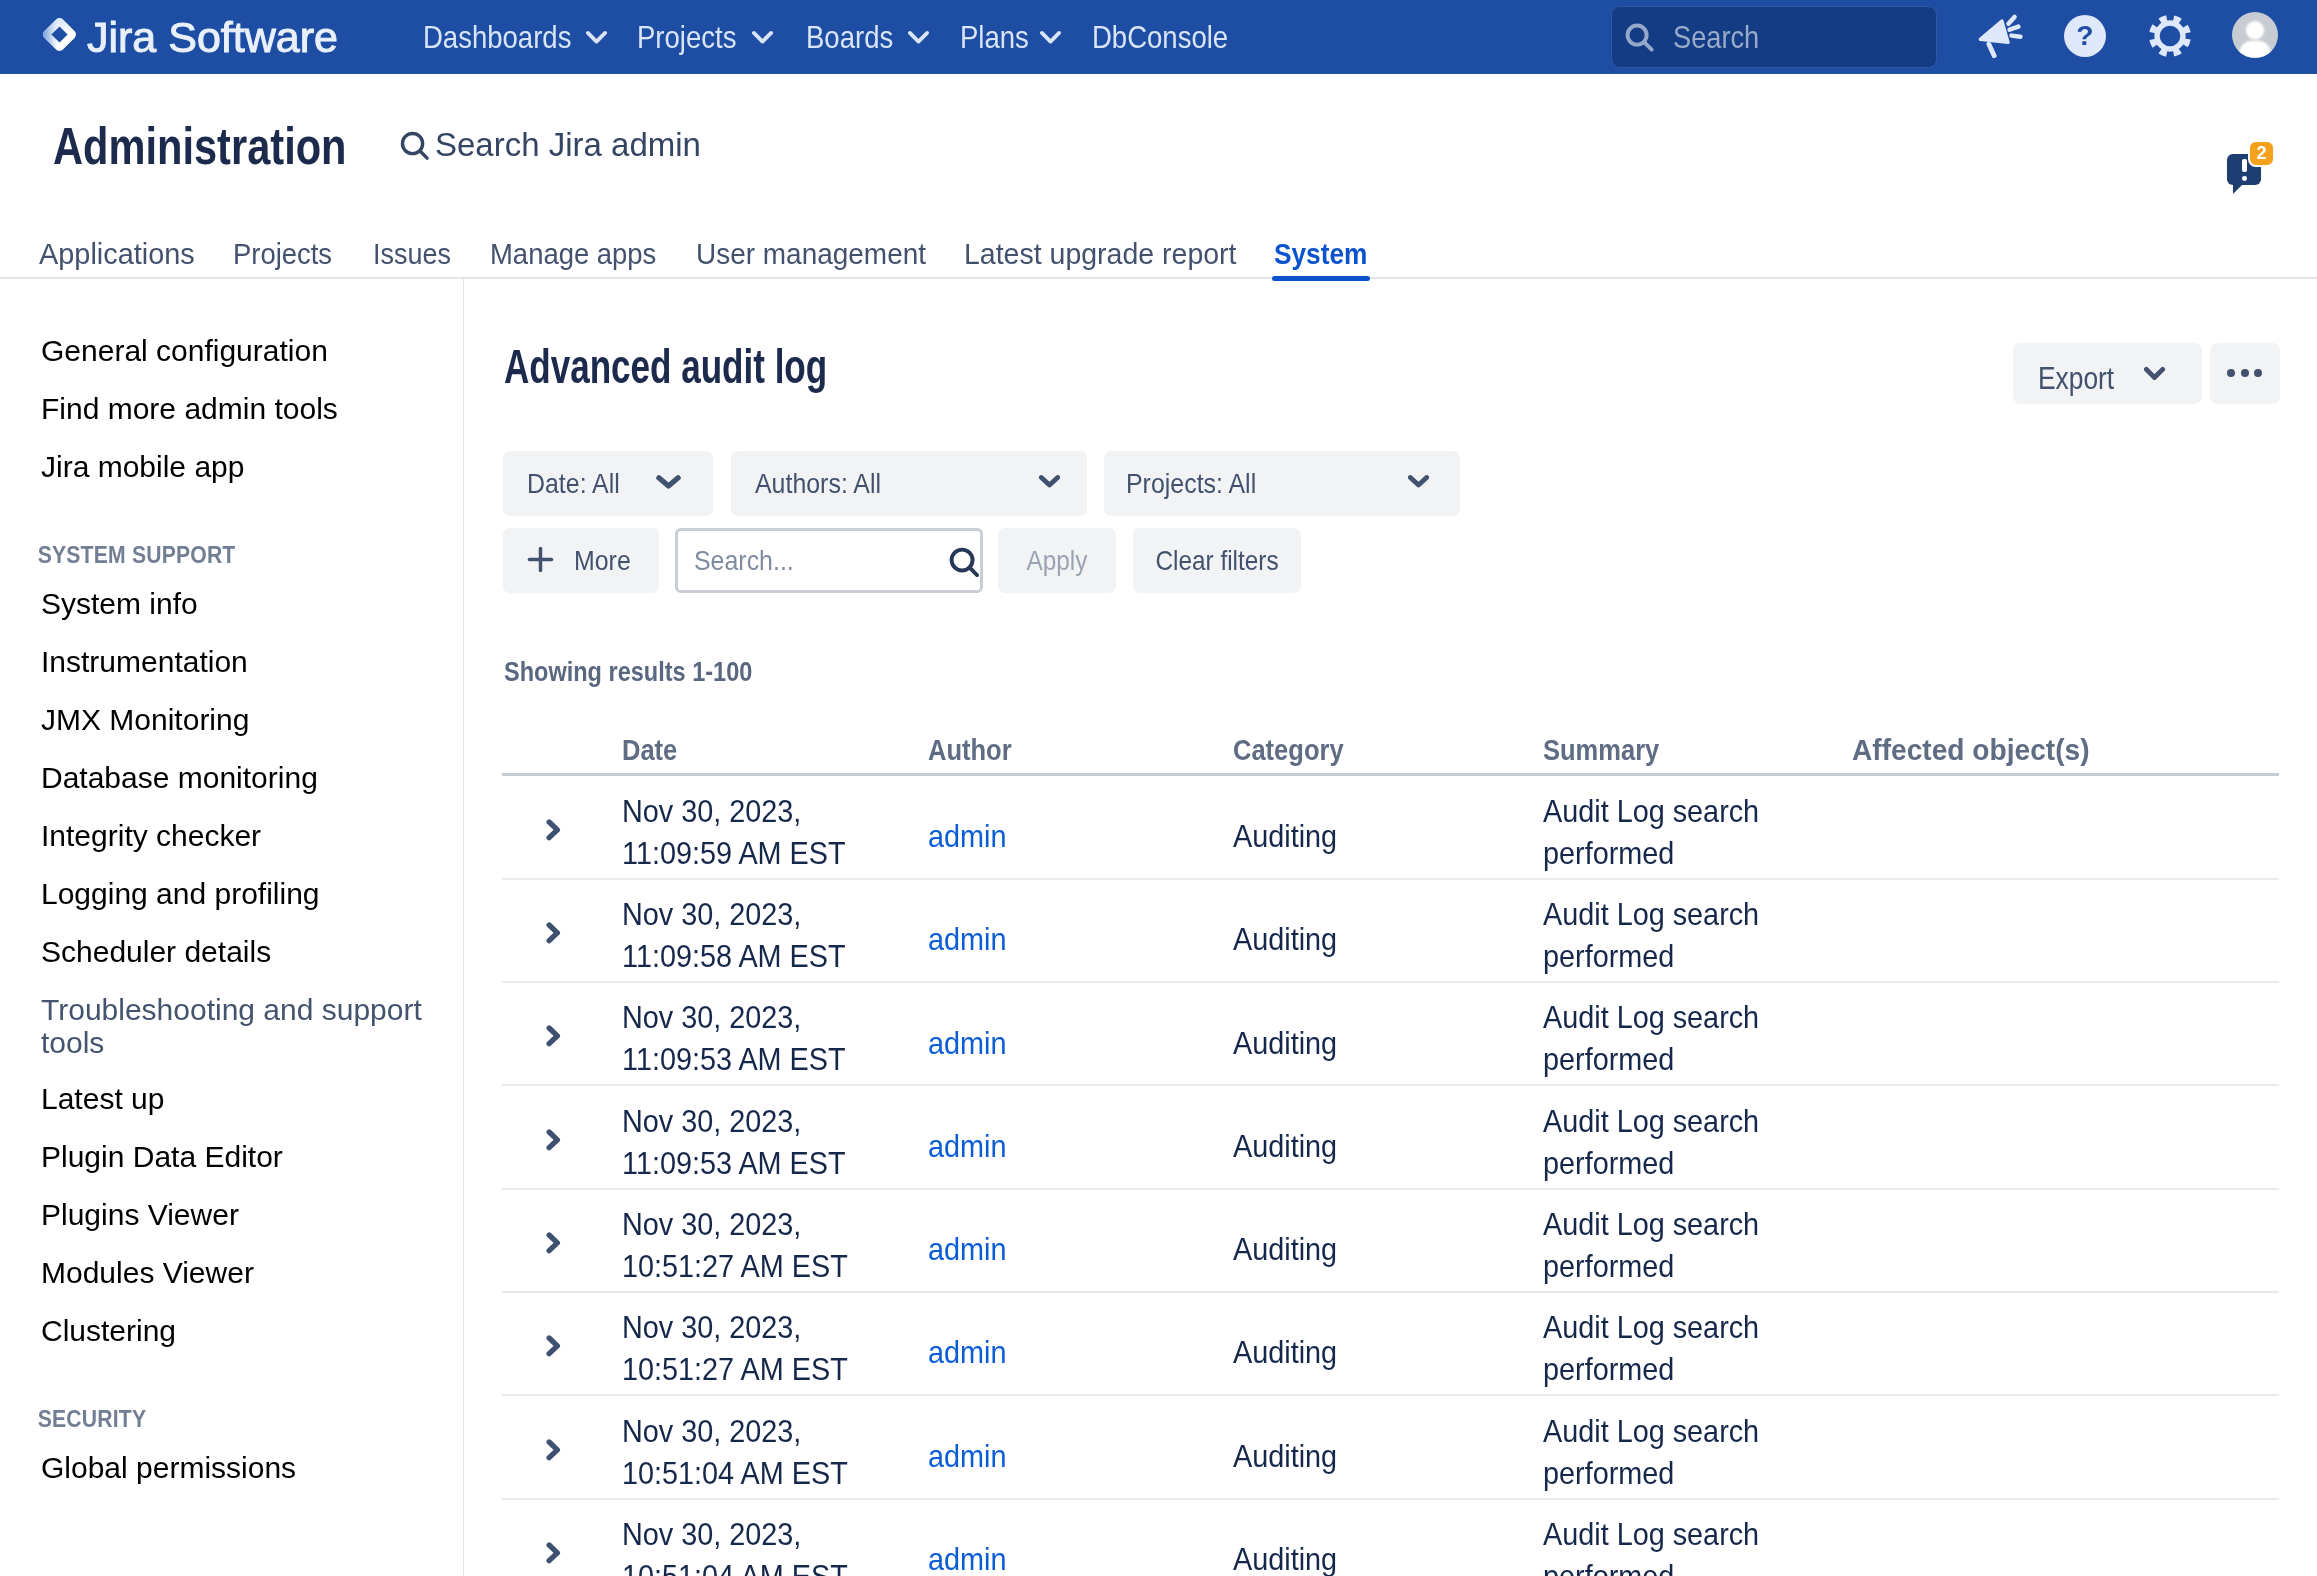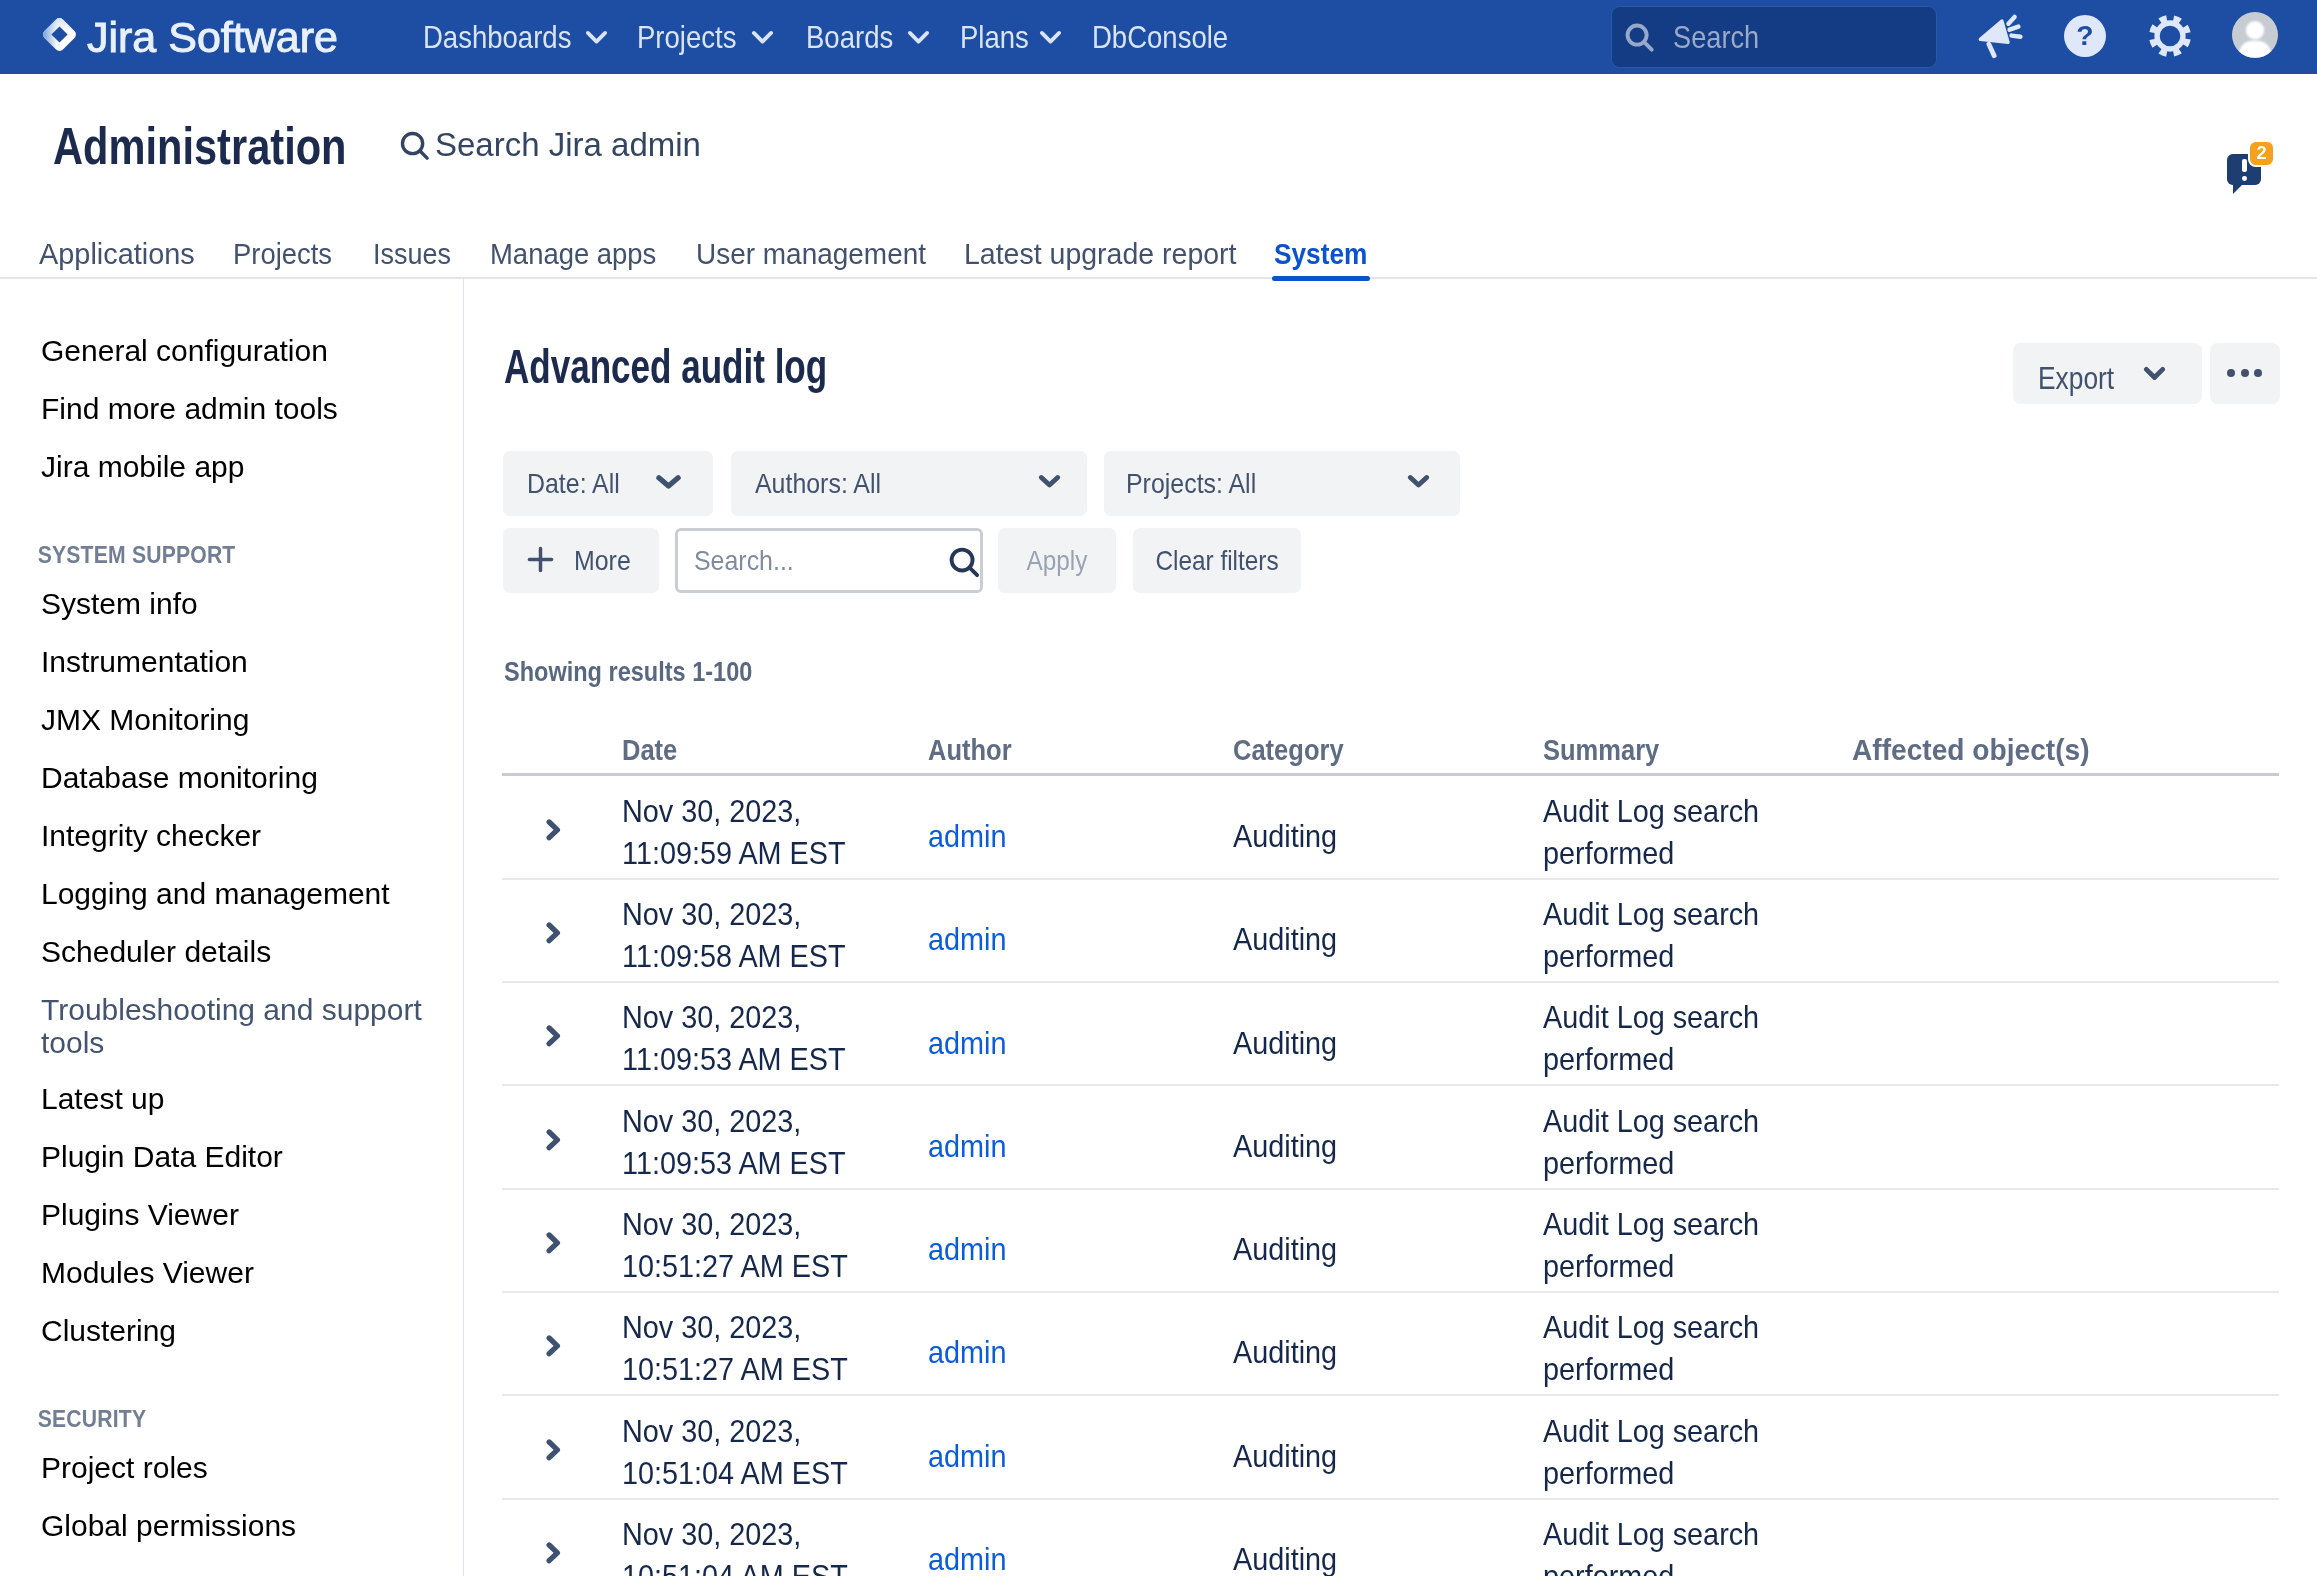--- a/index.html
+++ b/index.html
@@ -156,30 +156,29 @@
 <div class="sidebar">
   <div class="sitem">General configuration</div>
   <div class="sitem">Find more admin tools</div>
   <div class="sitem">Jira mobile app</div>
   <div class="shead">SYSTEM SUPPORT</div>
   <div class="sitem">System info</div>
   <div class="sitem">Instrumentation</div>
   <div class="sitem">JMX Monitoring</div>
   <div class="sitem">Database monitoring</div>
   <div class="sitem">Integrity checker</div>
-  <div class="sitem">Logging and management</div>
+  <div class="sitem">Logging and profiling</div>
   <div class="sitem">Scheduler details</div>
   <div class="swrap">Troubleshooting and support tools</div>
   <div class="sitem">Latest up</div>
   <div class="sitem">Plugin Data Editor</div>
   <div class="sitem">Plugins Viewer</div>
   <div class="sitem">Modules Viewer</div>
   <div class="sitem">Clustering</div>
   <div class="shead">SECURITY</div>
-  <div class="sitem">Project roles</div>
   <div class="sitem">Global permissions</div>
 </div>
 
 <div class="h2" style="transform:scaleX(0.73)">Advanced audit log</div>
 
 <div class="btn" style="left:2013px;top:343px;width:189px;height:61px;"></div>
 <div style="position:absolute;left:2038px;top:348px;height:61px;line-height:61px;font-size:31px;color:#42526E;transform:scaleX(0.85);transform-origin:0 0;">Export</div>
 <svg style="position:absolute;left:2143px;top:366px" width="23" height="15.4" viewBox="0 0 24 16">
       <polyline points="3.5,3.5 12,12 20.5,3.5" fill="none" stroke="#42526E" stroke-width="5" stroke-linecap="round" stroke-linejoin="round"></polyline>
     </svg>

